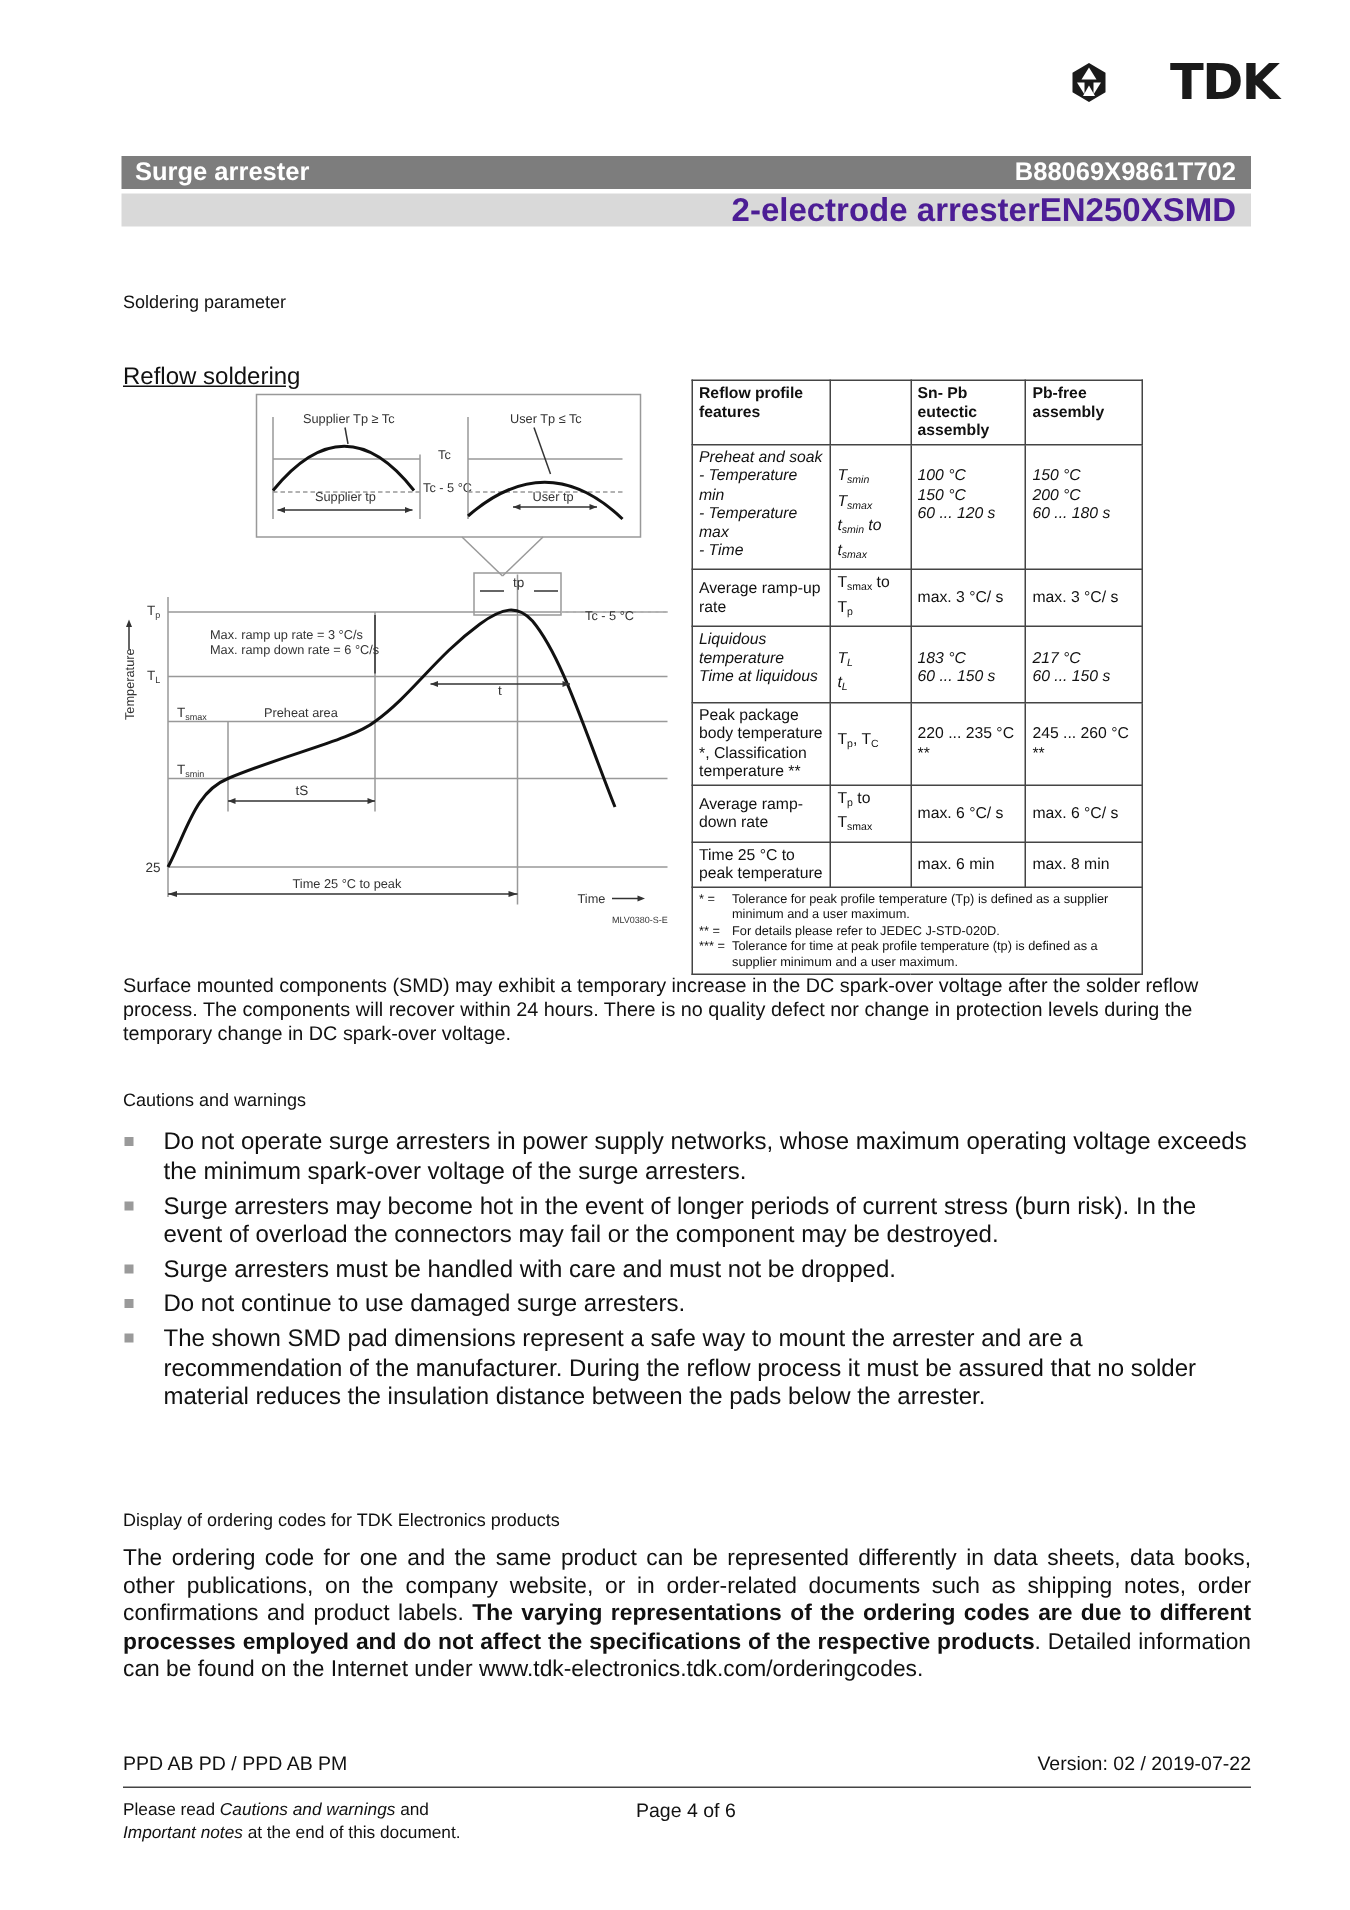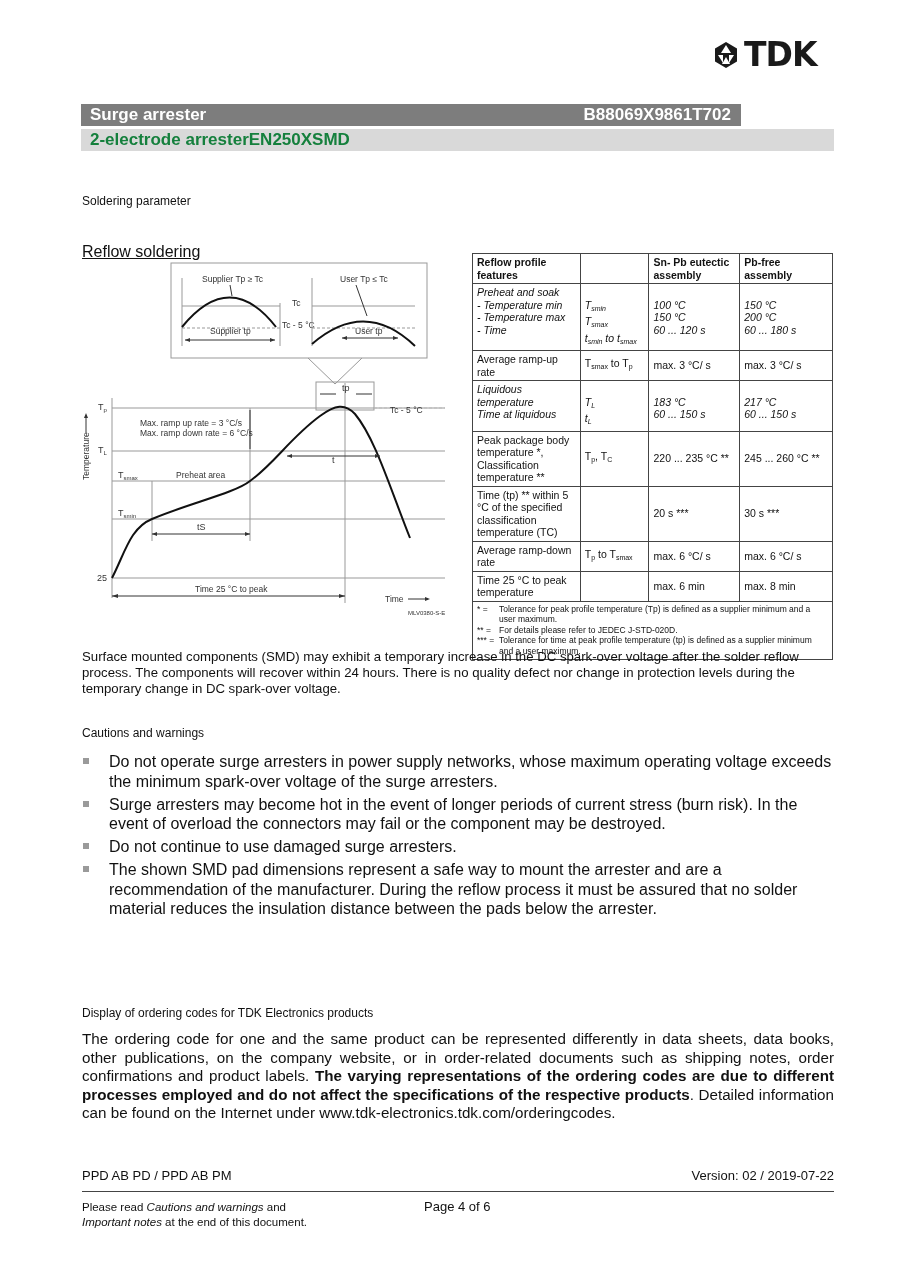--- a/index.html
+++ b/index.html
@@ -1,32 +1,32 @@
 <!DOCTYPE html>
 <html><head>
 <meta charset="utf-8">
 <style>
   * { box-sizing: border-box; margin: 0; padding: 0; }
   html, body { width: 900px; height: 1273px; background: #ffffff; }
   body { font-family: "Liberation Sans", sans-serif; color: #111; position: relative; overflow: hidden; }
 
   .logo { position: absolute; left: 712px; top: 38px; display: flex; align-items: center; gap: 4px; }
   .logo svg { display: block; }
-  .logo-text { font-family: "DejaVu Sans", sans-serif; font-weight: bold; font-size: 33px; letter-spacing: -1px; color: #1a1a1a; line-height: 1; }
-
-  .hbar1 { position: absolute; left: 81px; top: 104px; width: 660px; height: 22px; background: #7d7d7d; color: #fff; font-weight: bold; font-size: 17px; display: flex; justify-content: space-between; align-items: center; padding: 0 10px 0 9px; }
-  .hbar2 { position: absolute; left: 81px; top: 129px; width: 753px; height: 22px; background: #d9d9d9; color: #15803d; font-weight: bold; font-size: 17px; display: flex; justify-content: flex-start; align-items: center; padding: 0 10px 0 9px; }
+  .logo-text { font-family: "DejaVu Sans", sans-serif; font-weight: bold; font-size: 33px; letter-spacing: -1px; color: #1a1a1a; line-height: 1; margin-left: 36px; }
+
+  .hbar1 { position: absolute; left: 81px; top: 104px; width: 753px; height: 22px; background: #7d7d7d; color: #fff; font-weight: bold; font-size: 17px; display: flex; justify-content: space-between; align-items: center; padding: 0 10px 0 9px; }
+  .hbar2 { position: absolute; left: 81px; top: 129px; width: 753px; height: 22px; background: #d9d9d9; color: #4c1d95; font-weight: bold; font-size: 22px; display: flex; justify-content: flex-end; align-items: center; padding: 0 10px 0 9px; }
 
   .h2 { position: absolute; left: 82px; font-weight: normal; font-size: 12px; }
   .sub { position: absolute; left: 82px; top: 227px; font-size: 16px; text-decoration: underline; margin-top: 16px; }
 
   .chart { position: absolute; left: 80px; top: 258px; width: 372px; height: 362px; }
   .chart svg text { font-family: "Liberation Sans", sans-serif; }
 
-  table.reflow { position: absolute; left: 472px; top: 253px; width: 361px; border-collapse: collapse; font-size: 10.5px; line-height: 12.5px; }
+  table.reflow { position: absolute; left: 461px; top: 253px; width: 301px; border-collapse: collapse; font-size: 10.5px; line-height: 12.5px; }
   table.reflow td { border: 1px solid #444; padding: 2px 4px; vertical-align: middle; }
   table.reflow td.top { vertical-align: top; font-style: italic; }
   table.reflow th { border: 1px solid #444; padding: 2px 4px; text-align: left; font-weight: bold; vertical-align: top; font-size: 10.5px; line-height: 12.5px; }
   table.reflow td.notes { font-size: 8.5px; line-height: 10.5px; padding: 2px 4px 3px 4px; }
   .note-row { display: flex; }
   .note-key { width: 22px; flex: none; }
   sub.s { font-size: 7px; vertical-align: -2px; }
 
   .para { position: absolute; left: 82px; width: 752px; font-size: 13.2px; line-height: 16px; }
   .para.big { font-size: 15.2px; line-height: 18.5px; text-align: justify; }
@@ -217,26 +217,20 @@
           <div>60 ... 150 s</div>
         </td>
   </tr>
   <tr>
     <td>Peak package body temperature *, Classification temperature **</td>
     <td>T<sub class="s">p</sub>, T<sub class="s">C</sub></td>
     <td>220 ... 235 °C **</td>
     <td>245 ... 260 °C **</td>
   </tr>
   <tr>
-    <td>Time (tp) ** within 5 °C of the specified classification temperature (TC)</td>
-    <td></td>
-    <td>20 s ***</td>
-    <td>30 s ***</td>
-  </tr>
-  <tr>
     <td>Average ramp-down rate</td>
     <td>T<sub class="s">p</sub> to T<sub class="s">smax</sub></td>
     <td>max. 6 °C/ s</td>
     <td>max. 6 °C/ s</td>
   </tr>
   <tr>
     <td>Time 25 °C to peak temperature</td>
     <td></td>
     <td>max. 6 min</td>
     <td>max. 8 min</td>
@@ -259,20 +253,21 @@
   </tr>
 </tbody>
   </table>
 
 <div class="para" style="top:637px;margin-top:12px;">Surface mounted components (SMD) may exhibit a temporary increase in the DC spark-over voltage after the solder reflow process. The components will recover within 24 hours. There is no quality defect nor change in protection levels during the temporary change in DC spark-over voltage.</div>
 
 <div class="h2" style="top:726px;">Cautions and warnings</div>
 <ul class="bul">
   <li>Do not operate surge arresters in power supply networks, whose maximum operating voltage exceeds the minimum spark-over voltage of the surge arresters.</li>
   <li>Surge arresters may become hot in the event of longer periods of current stress (burn risk). In the event of overload the connectors may fail or the component may be destroyed.</li>
+  <li>Surge arresters must be handled with care and must not be dropped.</li>
   <li>Do not continue to use damaged surge arresters.</li>
   <li>The shown SMD pad dimensions represent a safe way to mount the arrester and are a recommendation of the manufacturer. During the reflow process it must be assured that no solder material reduces the insulation distance between the pads below the arrester.</li>
 </ul>
 
 <div class="h2" style="top:1006px;">Display of ordering codes for TDK Electronics products</div>
 <div class="para big" style="top:1030px;"><span>The ordering code for one and the same product can be represented differently in data sheets, data books, other publications, on the company website, or in order-related documents such as shipping notes, order confirmations and product labels. </span><b>The varying representations of the ordering codes are due to different processes employed and do not affect the specifications of the respective products</b><span>. Detailed information can be found on the Internet under www.tdk-electronics.tdk.com/orderingcodes.</span></div>
 
 <div class="foot1">PPD AB PD / PPD AB PM</div>
 <div class="foot2">Version: 02 / 2019-07-22</div>
 <div class="foot-rule"></div>

